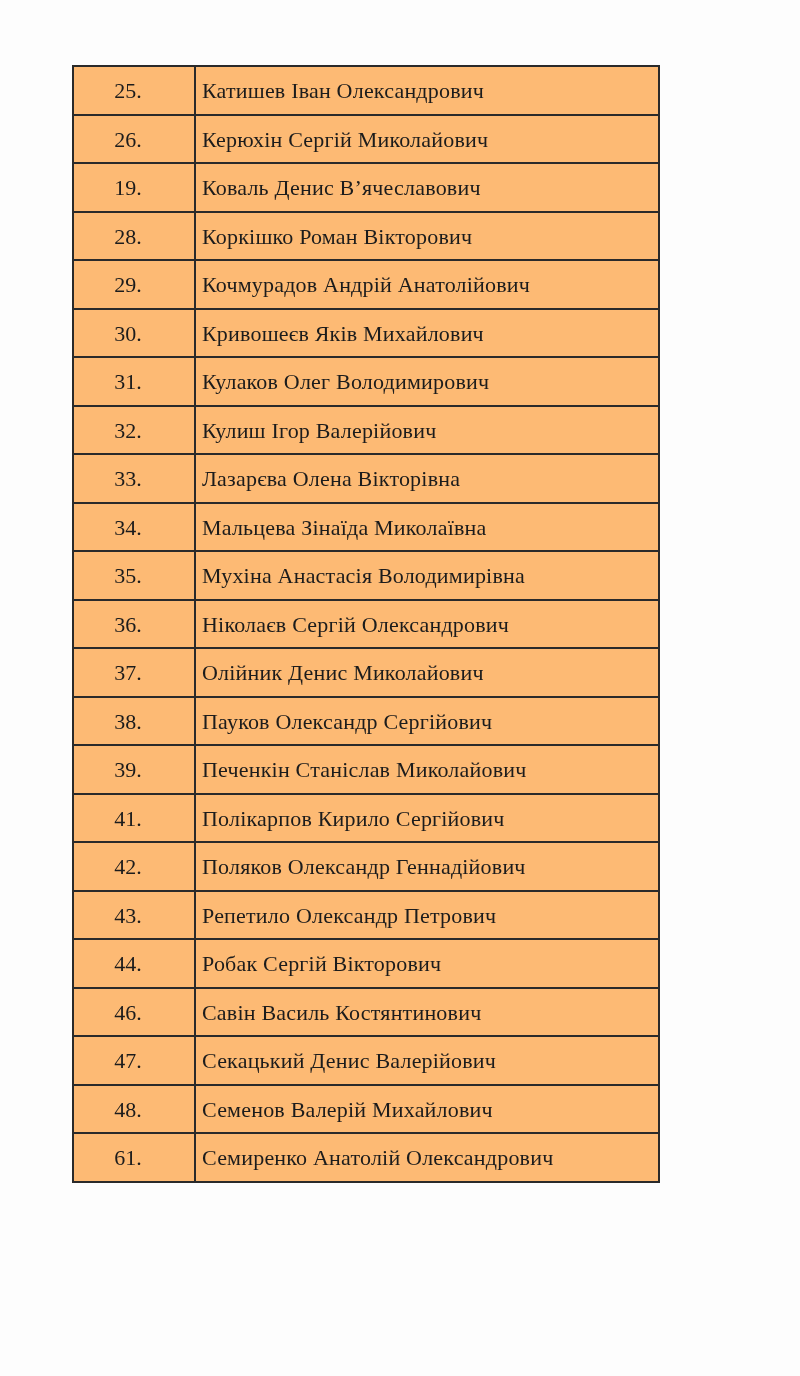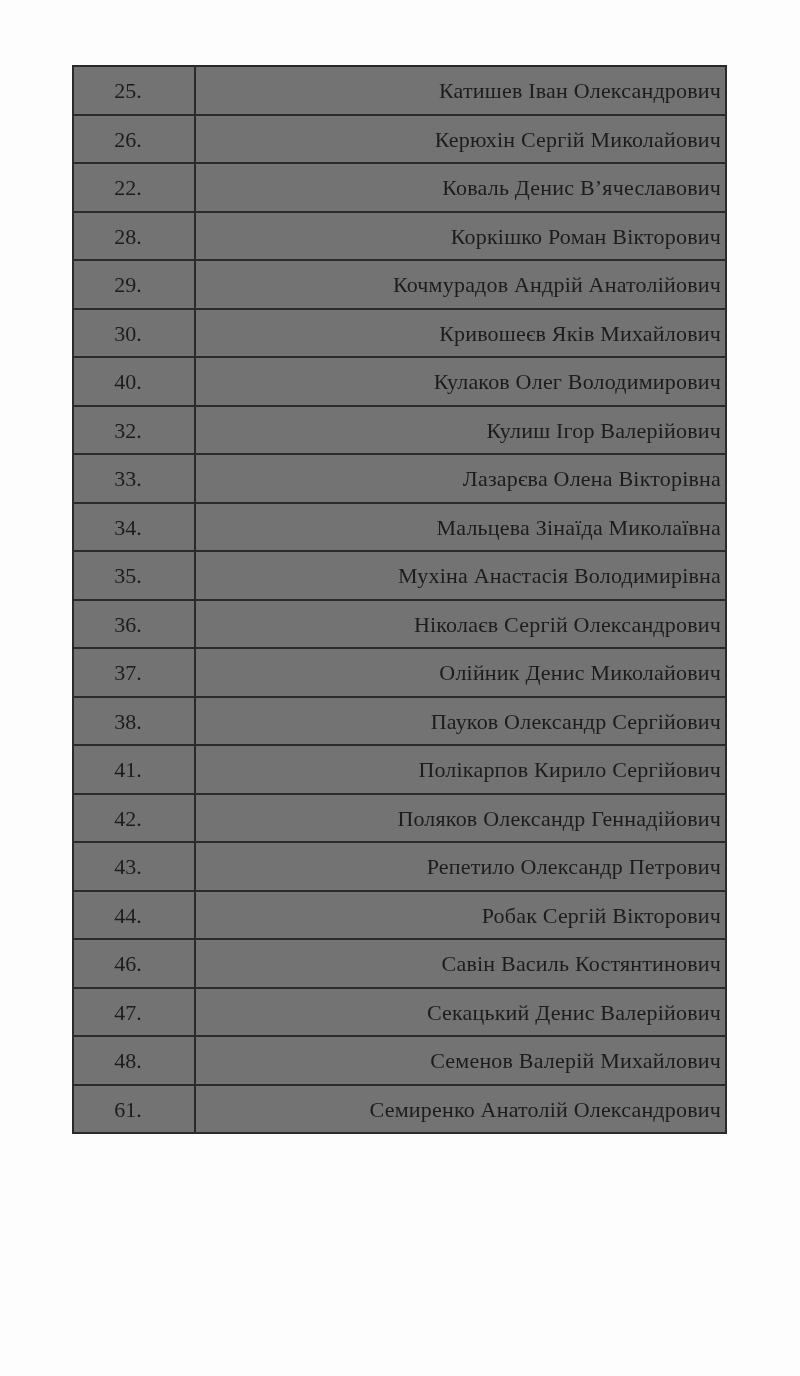--- a/index.html
+++ b/index.html
@@ -16,42 +16,42 @@
   }
   .page {
     position: absolute;
     inset: 0;
     background: #fdfdfd;
   }
   table.name-list {
     position: absolute;
     left: 72px;
     top: 65px;
-    width: 655px;
+    width: 588px;
     border-collapse: collapse;
     table-layout: fixed;
-    background: #737373;
+    background: #fdba74;
   }
   table.name-list td {
     border: 2px solid #2a2a2a;
     height: 44.5px; 
     font-size: 22px;
     color: #1c1c1c;
     vertical-align: middle;
     line-height: 1.1;
     white-space: nowrap;
     overflow: hidden;
   }
   td.num-cell {
     width: 104px;
     text-align: center;
     padding: 2px 14px 0 2px; 
   }
   td.name-cell {
-    text-align: right;
+    text-align: left;
     padding: 2px 4px 0 6px;
     letter-spacing: 0.2px;
   }
 </style>
 </head>
 <body>
 
 <div class="page">
   <table class="name-list">
     <tbody>
@@ -59,41 +59,41 @@
     <td class="num-cell">25.</td>
     <td class="name-cell">Катишев Іван Олександрович</td>
   </tr>
 
   <tr>
     <td class="num-cell">26.</td>
     <td class="name-cell">Керюхін Сергій Миколайович</td>
   </tr>
 
   <tr>
-    <td class="num-cell">22.</td>
+    <td class="num-cell">19.</td>
     <td class="name-cell">Коваль Денис В’ячеславович</td>
   </tr>
 
   <tr>
     <td class="num-cell">28.</td>
     <td class="name-cell">Коркішко Роман Вікторович</td>
   </tr>
 
   <tr>
     <td class="num-cell">29.</td>
     <td class="name-cell">Кочмурадов Андрій Анатолійович</td>
   </tr>
 
   <tr>
     <td class="num-cell">30.</td>
     <td class="name-cell">Кривошеєв Яків Михайлович</td>
   </tr>
 
   <tr>
-    <td class="num-cell">40.</td>
+    <td class="num-cell">31.</td>
     <td class="name-cell">Кулаков Олег Володимирович</td>
   </tr>
 
   <tr>
     <td class="num-cell">32.</td>
     <td class="name-cell">Кулиш Ігор Валерійович</td>
   </tr>
 
   <tr>
     <td class="num-cell">33.</td>
@@ -118,20 +118,24 @@
   <tr>
     <td class="num-cell">37.</td>
     <td class="name-cell">Олійник Денис Миколайович</td>
   </tr>
 
   <tr>
     <td class="num-cell">38.</td>
     <td class="name-cell">Пауков Олександр Сергійович</td>
   </tr>
 
+  <tr>
+    <td class="num-cell">39.</td>
+    <td class="name-cell">Печенкін Станіслав Миколайович</td>
+  </tr>
 
 
   <tr>
     <td class="num-cell">41.</td>
     <td class="name-cell">Полікарпов Кирило Сергійович</td>
   </tr>
 
   <tr>
     <td class="num-cell">42.</td>
     <td class="name-cell">Поляков Олександр Геннадійович</td>

